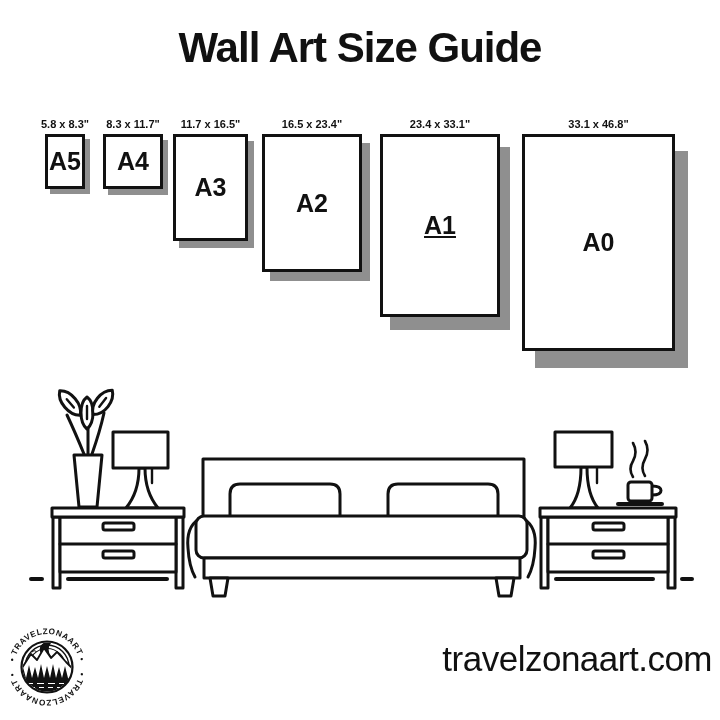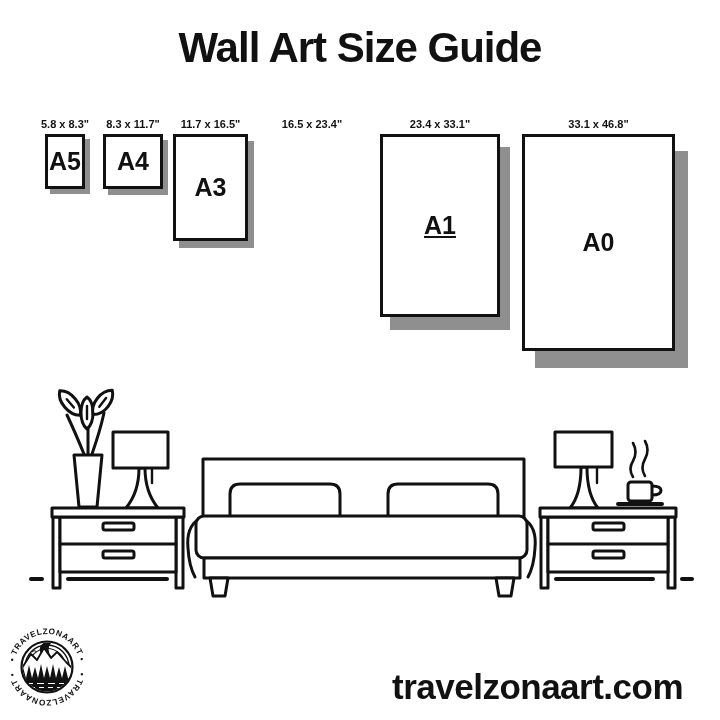--- a/index.html
+++ b/index.html
@@ -10,22 +10,22 @@
   .frame{position:absolute;top:116px;}
   .dim{display:flex;justify-content:center;align-items:flex-end;height:14px;margin-bottom:4px;
        font-size:11px;font-weight:bold;white-space:nowrap;color:#111;}
   .box{box-sizing:border-box;width:100%;border:3px solid #111;background:#fff;
        display:flex;align-items:center;justify-content:center;}
   .letter{font-size:25px;font-weight:bold;color:#111;}
   .scene{position:absolute;left:0;top:0;}
   .logo{position:absolute;left:6px;top:621px;}
   .badge-text{font-family:"Liberation Sans",sans-serif;font-size:8.2px;font-weight:bold;
               letter-spacing:0.6px;fill:#111;}
-  .website{position:absolute;left:392px;top:667px;width:320px;text-align:left;
-           font-size:35px;font-weight:bold;letter-spacing:-0.5px;color:#111;}
+  .website{position:absolute;left:392px;top:639px;width:320px;text-align:right;
+           font-size:35px;font-weight:normal;letter-spacing:-0.5px;color:#111;}
 </style>
 </head>
 <body>
 
 <div class="canvas">
 
   <h1 class="title">Wall Art Size Guide</h1>
 
   <div>
 
@@ -45,20 +45,23 @@
 
     <div class="frame" style="left:173px;width:75px;">
       <div class="dim">11.7 x 16.5"</div>
       <div class="box" style="height:107px;box-shadow:6px 7px 0 #8f8f8f;">
         <span class="letter">A3</span>
       </div>
     </div>
 
     <div class="frame" style="left:262px;width:100px;">
       <div class="dim">16.5 x 23.4"</div>
+      <div class="box" style="height:138px;box-shadow:8px 9px 0 #8f8f8f;">
+        <span class="letter">A2</span>
+      </div>
     </div>
 
     <div class="frame" style="left:380px;width:120px;">
       <div class="dim">23.4 x 33.1"</div>
       <div class="box" style="height:183px;box-shadow:10px 13px 0 #8f8f8f;text-decoration:underline;">
         <span class="letter">A1</span>
       </div>
     </div>
 
     <div class="frame" style="left:522px;width:153px;">

